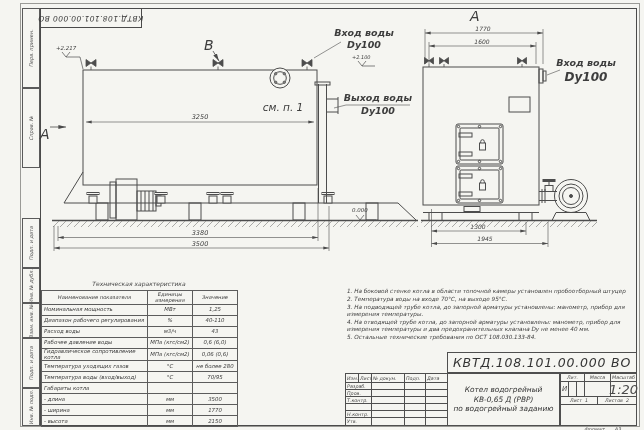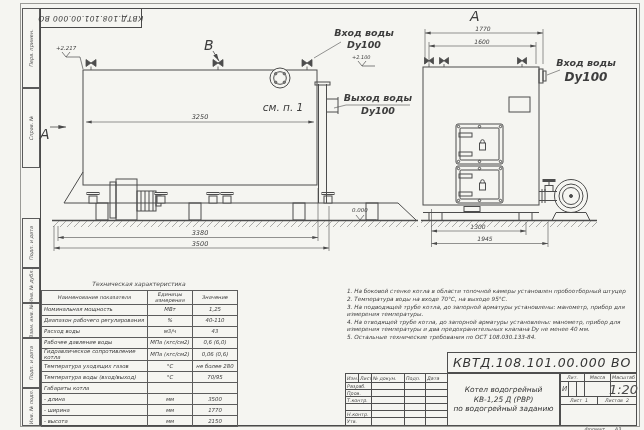--- a/index.html
+++ b/index.html
@@ -415,21 +415,21 @@
       <div class="grow" style="border-bottom:none;">
           <div style="width:26px;border-bottom:none;">Утв.</div>
           <div style="width:33px;border-bottom:none;"></div>
           <div style="width:21px;border-bottom:none;"></div>
           <div style="width:21px;border-right:none;border-bottom:none;"></div>
         </div>
     </div>
 
     <div class="cell ttl">
       <span>Котел водогрейный</span>
-      <span>КВ-1,25 Д (РВР)</span>
+      <span>КВ-0,65 Д (РВР)</span>
       <span>по водогрейный заданию</span>
     </div>
 
     <div class="cell rt" style="padding:0;">
       <div class="rrow" style="height:8px;">
         <div style="width:24px;">Лит.</div>
         <div style="width:26px;">Масса</div>
         <div style="width:25px;border-right:none;">Масштаб</div>
       </div>
       <div class="rrow" style="height:15px;">

